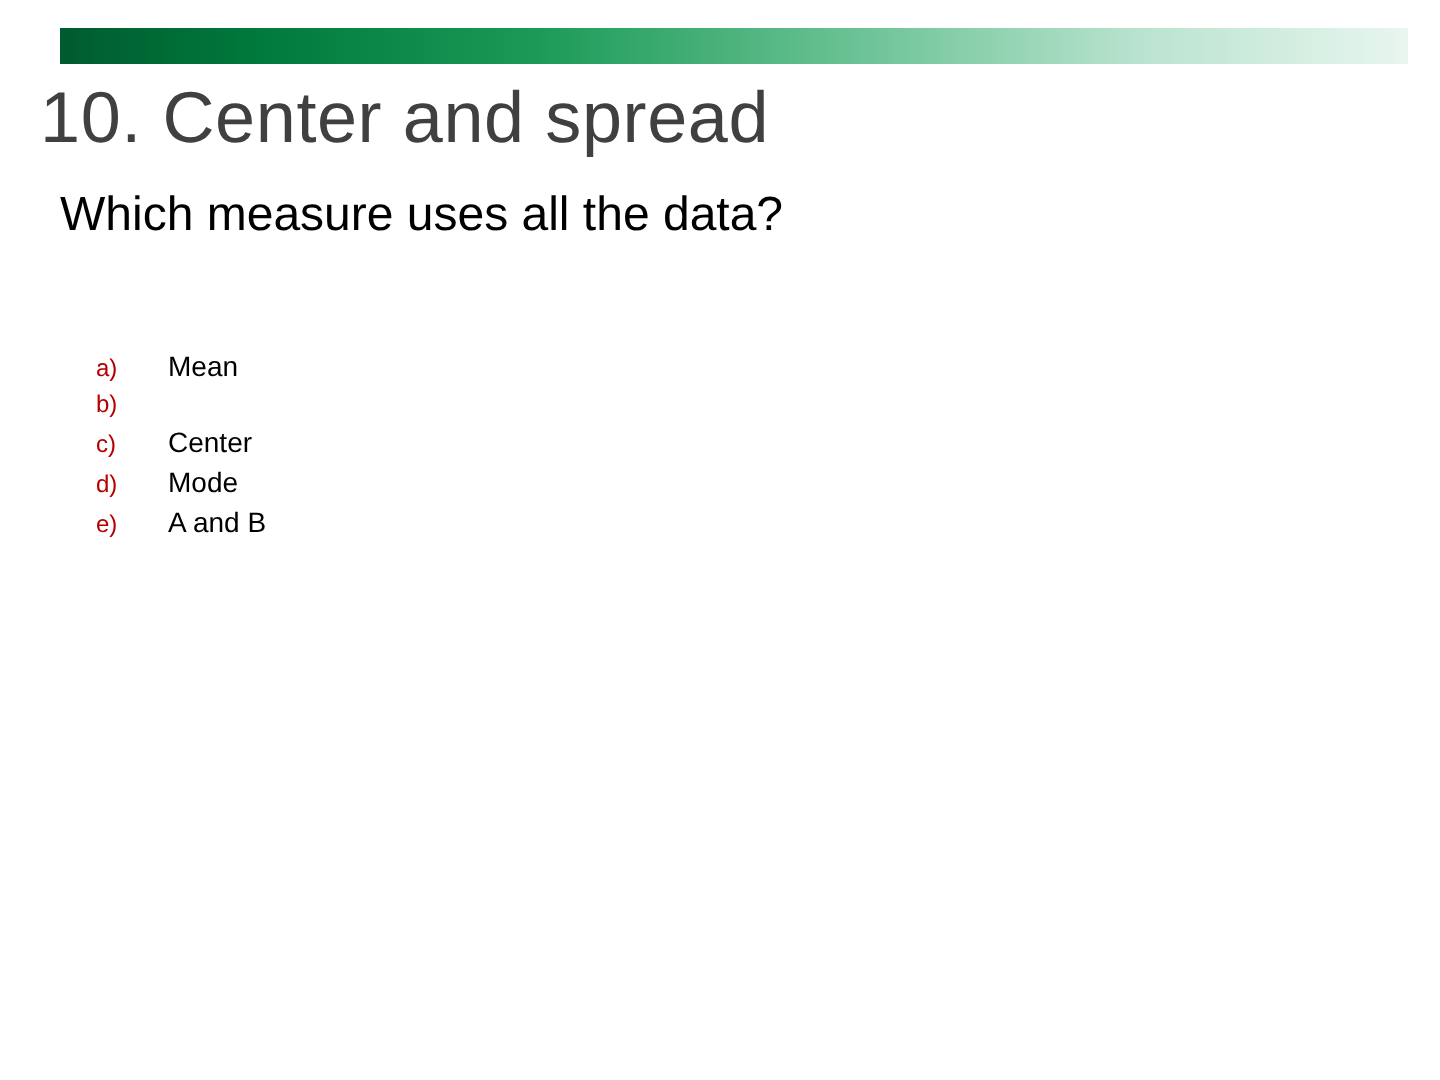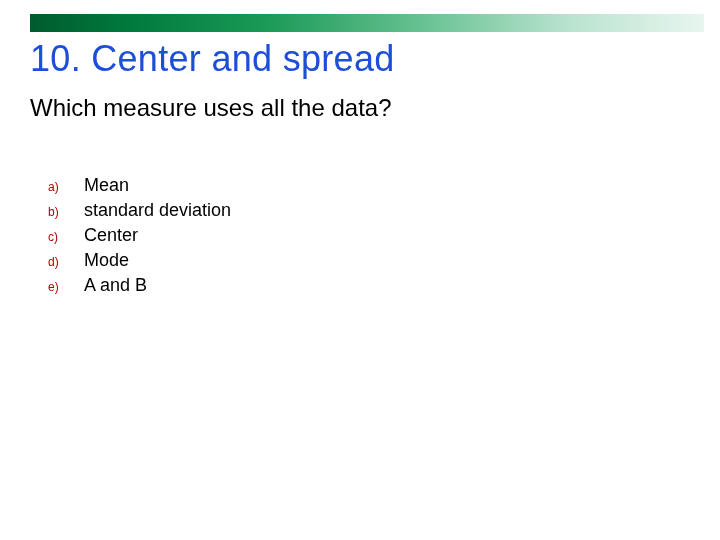--- a/index.html
+++ b/index.html
@@ -15,24 +15,24 @@
     position: absolute;
     top: 14px;
     left: 30px;
     right: 16px;
     height: 18px;
     background: linear-gradient(to right, #005b2e 0%, #007a3d 15%, #1a9a56 35%, #6ec497 60%, #b9e3cf 80%, #e8f6ef 100%);
   }
   .title {
     position: absolute;
     top: 38px;
-    left: 30px;
+    left: 20px;
     font-size: 36px;
     font-weight: 400;
-    color: #1d4ed8;
+    color: #404040;
     letter-spacing: 0.3px;
   }
   .question {
     position: absolute;
     top: 94px;
     left: 30px;
     font-size: 24px;
     color: #000;
   }
   .options {
@@ -44,41 +44,40 @@
     display: flex;
     align-items: baseline;
     margin-bottom: 4px;
   }
   .opt-letter {
     width: 36px;
     font-size: 12px;
     color: #b40000;
   }
   .opt-text {
-    font-size: 18px;
+    font-size: 14px;
     color: #000;
   }
 </style>
 </head>
 <body>
 
 <div class="top-bar"></div>
 
 <div class="title">10. Center and spread</div>
 
 <div class="question">Which measure uses all the data?</div>
 
 <div class="options">
   <div class="opt-row">
     <span class="opt-letter">a)</span>
     <span class="opt-text">Mean</span>
   </div>
   <div class="opt-row">
     <span class="opt-letter">b)</span>
-    <span class="opt-text">standard deviation</span>
   </div>
   <div class="opt-row">
     <span class="opt-letter">c)</span>
     <span class="opt-text">Center</span>
   </div>
   <div class="opt-row">
     <span class="opt-letter">d)</span>
     <span class="opt-text">Mode</span>
   </div>
   <div class="opt-row">

